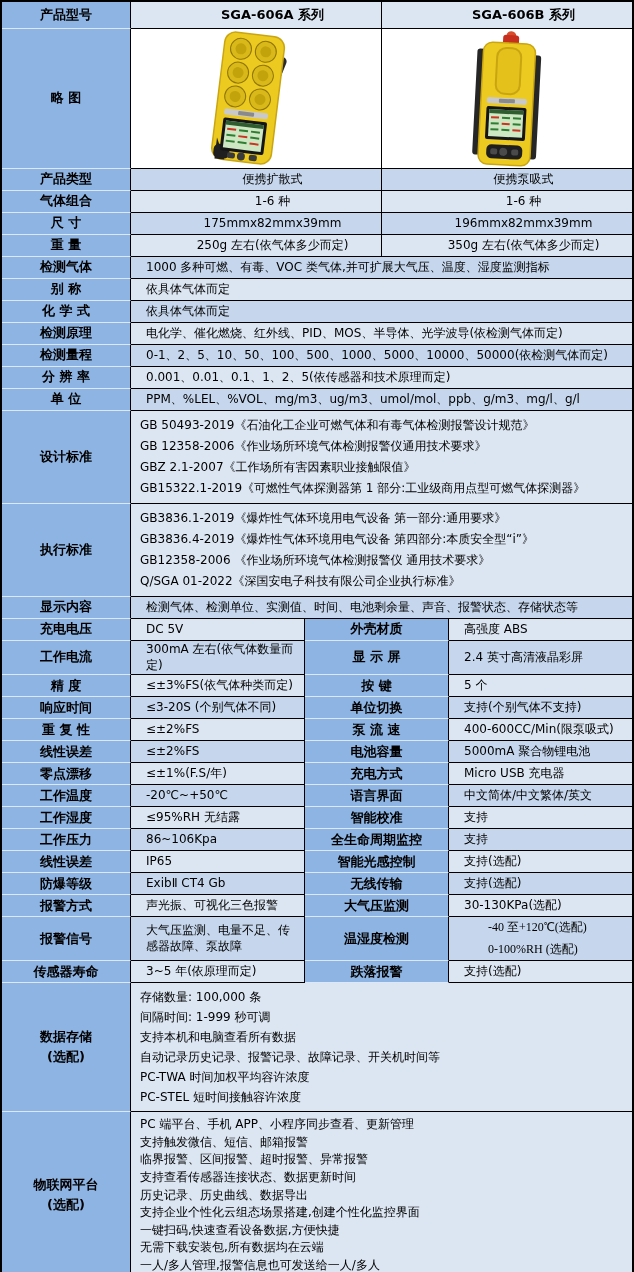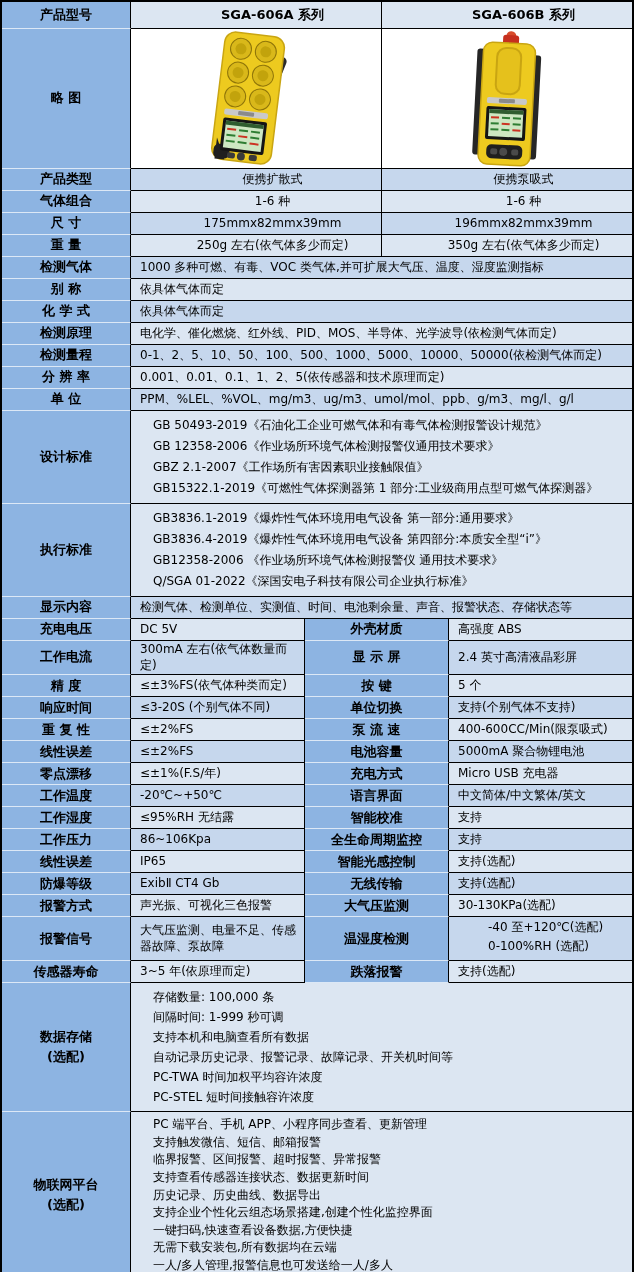--- a/index.html
+++ b/index.html
@@ -10,39 +10,39 @@
   .r2   { grid-template-columns:129px 251px 250px; }
   .rspan{ grid-template-columns:129px 501px; }
   .r4   { grid-template-columns:129px 174px 144px 183px; }
   .cell { display:flex; align-items:center; min-height:22px; padding:1px 6px; }
   .lab  { background:#8db4e2; font-weight:bold; font-size:13px; justify-content:center;
           text-align:center; border-right:1px solid #000; border-bottom:1px solid #dce8f6; line-height:1.25; }
   .lab.col2 { border-left:0; }
   .val  { font-size:12px; border-bottom:1px solid #000; line-height:1.3;padding-left:39px; }
   .val.mid { border-right:1px solid #000; }
   .cen  { justify-content:center; text-align:center; }
-  .lft  { justify-content:flex-start; text-align:left; padding-left:9px; }
+  .lft  { justify-content:flex-start; text-align:left; padding-left:15px; }
   .L .val { background:#dce6f2; }
   .D .val { background:#c6d7ed; }
   .hdr .val { font-weight:bold; font-size:13px; }
   .hdr .cell { min-height:27px; }
   .sketch .cell { min-height:140px; }
   .sketch .val { background:#fff; justify-content:center; padding:0; }
   .tall .cell { min-height:88px; }
-  .mline { flex-direction:column; align-items:flex-start; justify-content:center; padding:4px 22px; }
+  .mline { flex-direction:column; align-items:flex-start; justify-content:center; padding:4px 9px; }
   .mline div { line-height:21px; }
   .stor .cell { min-height:122px; }
   .stor .mline div { line-height:20px; }
   .iot .cell { min-height:160px; }
   .iot .mline div { line-height:17.6px; }
   .dbl .cell { min-height:44px; }
   .labwrap { flex-direction:column; justify-content:center; }
   .labwrap div { line-height:20px; }
   .row:last-child .cell { border-bottom:none; }
-  .vstack { flex-direction:column; align-items:flex-start; justify-content:flex-start; }
+  .vstack { flex-direction:column; align-items:flex-start; justify-content:space-between;font-family:Liberation Serif, serif; }
   .vstack div { line-height:19px; }
 </style>
 </head>
 <body>
 
 <div class="spec-table">
 
   <div class="row r2 hdr L">
     <div class="cell lab">产品型号</div>
     <div class="cell val mid cen">SGA-606A 系列</div>

